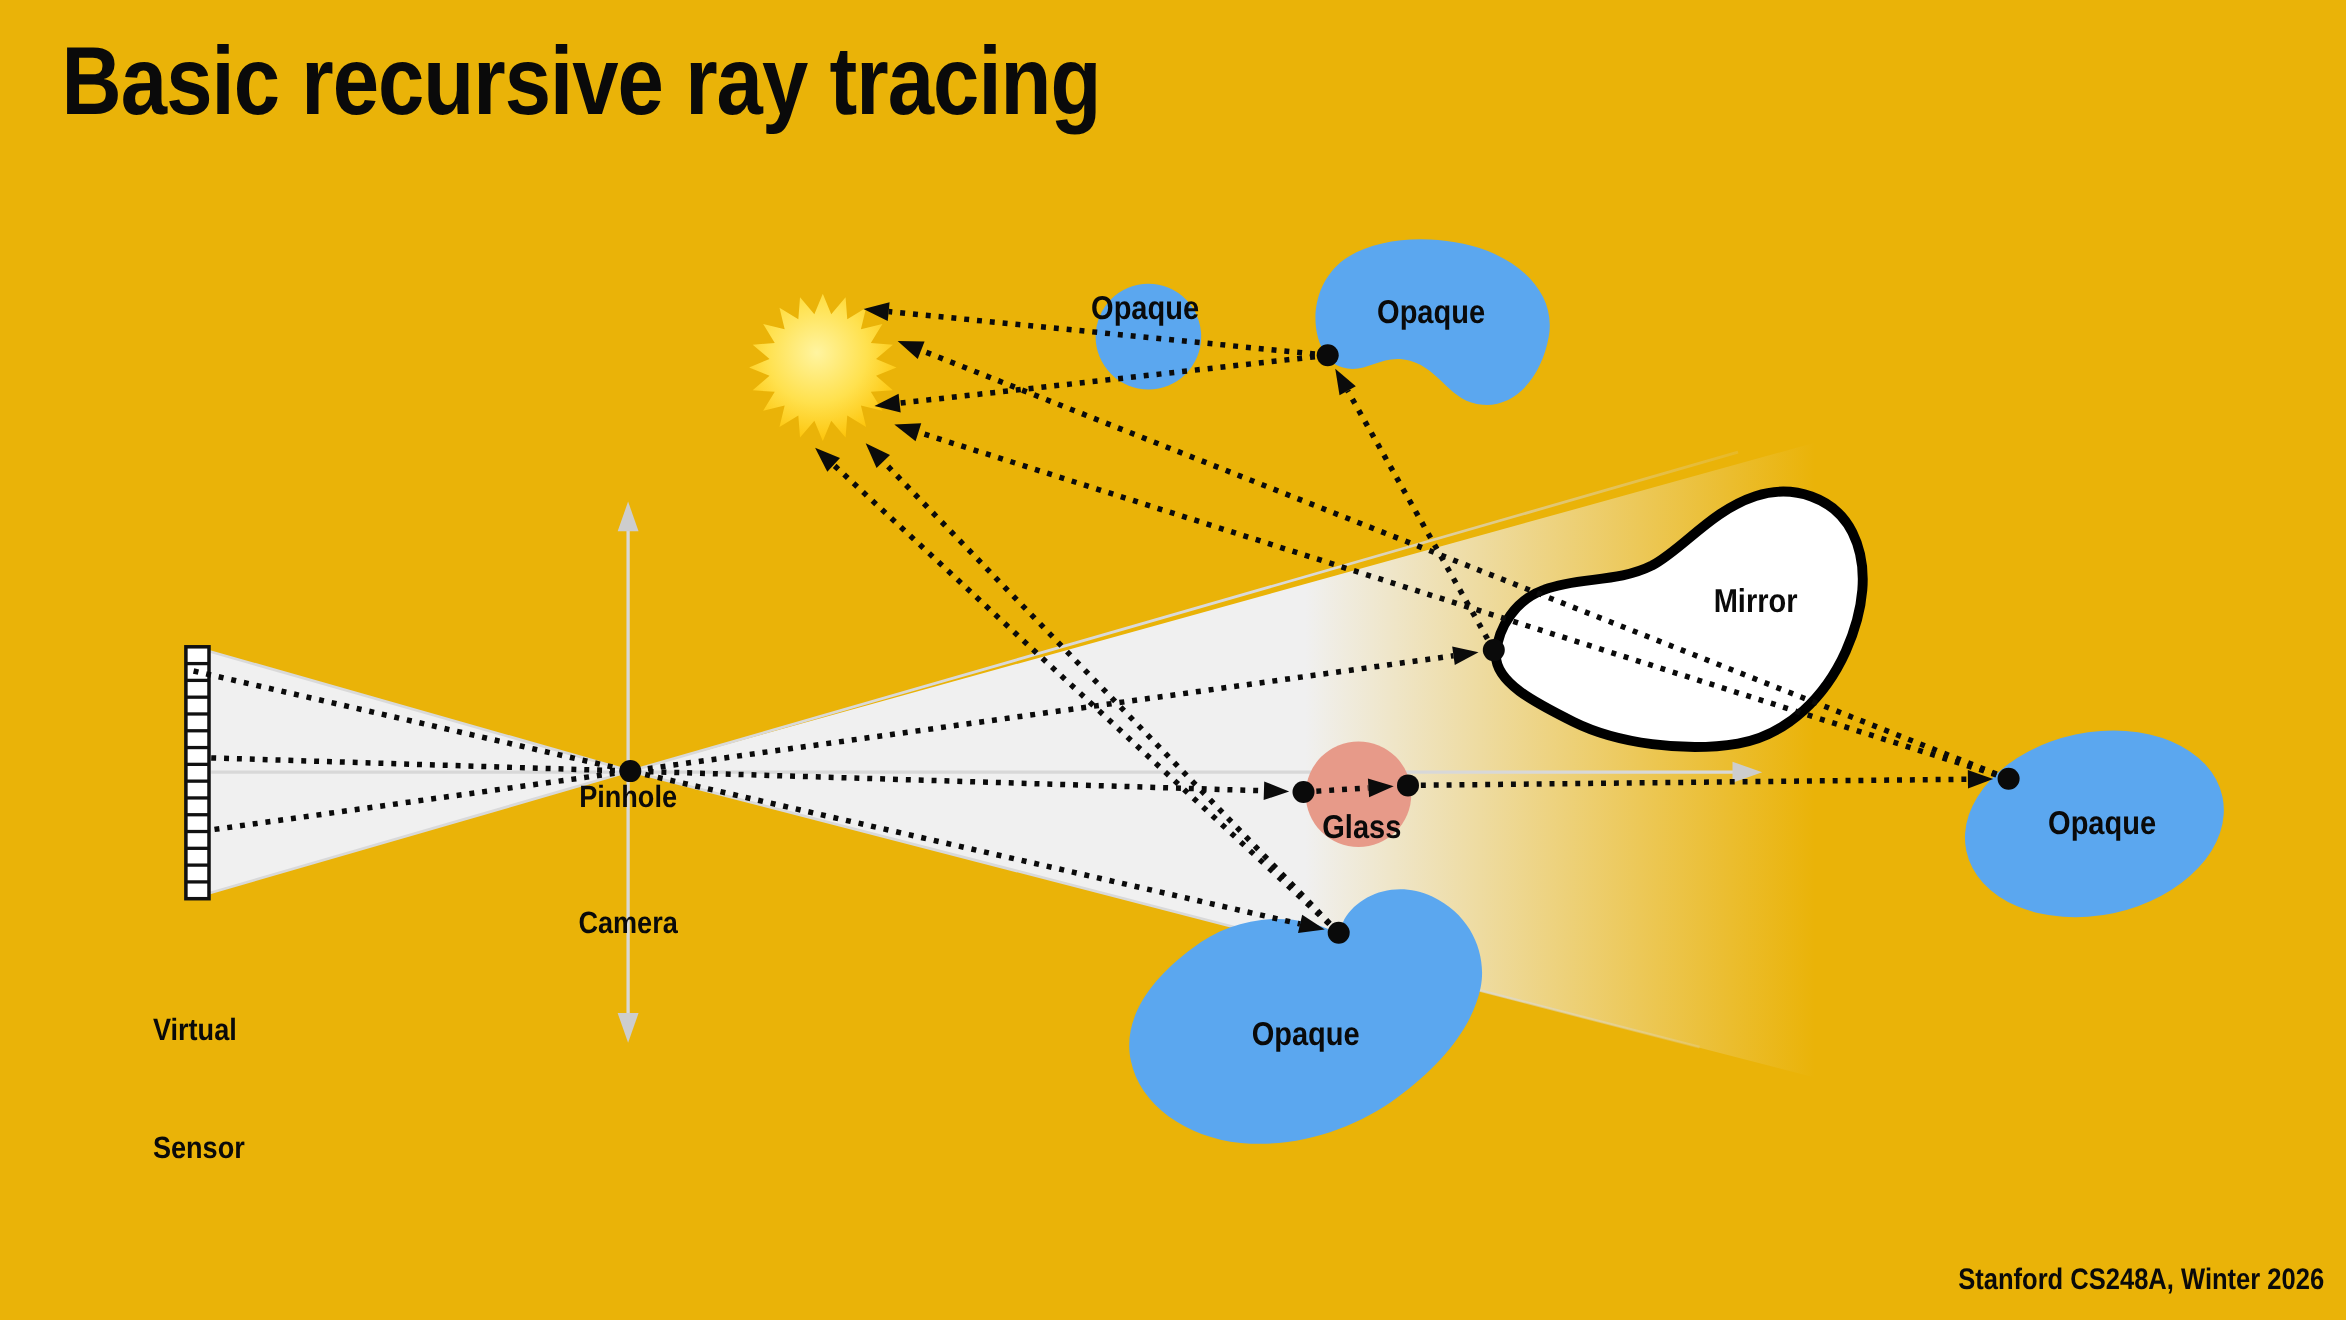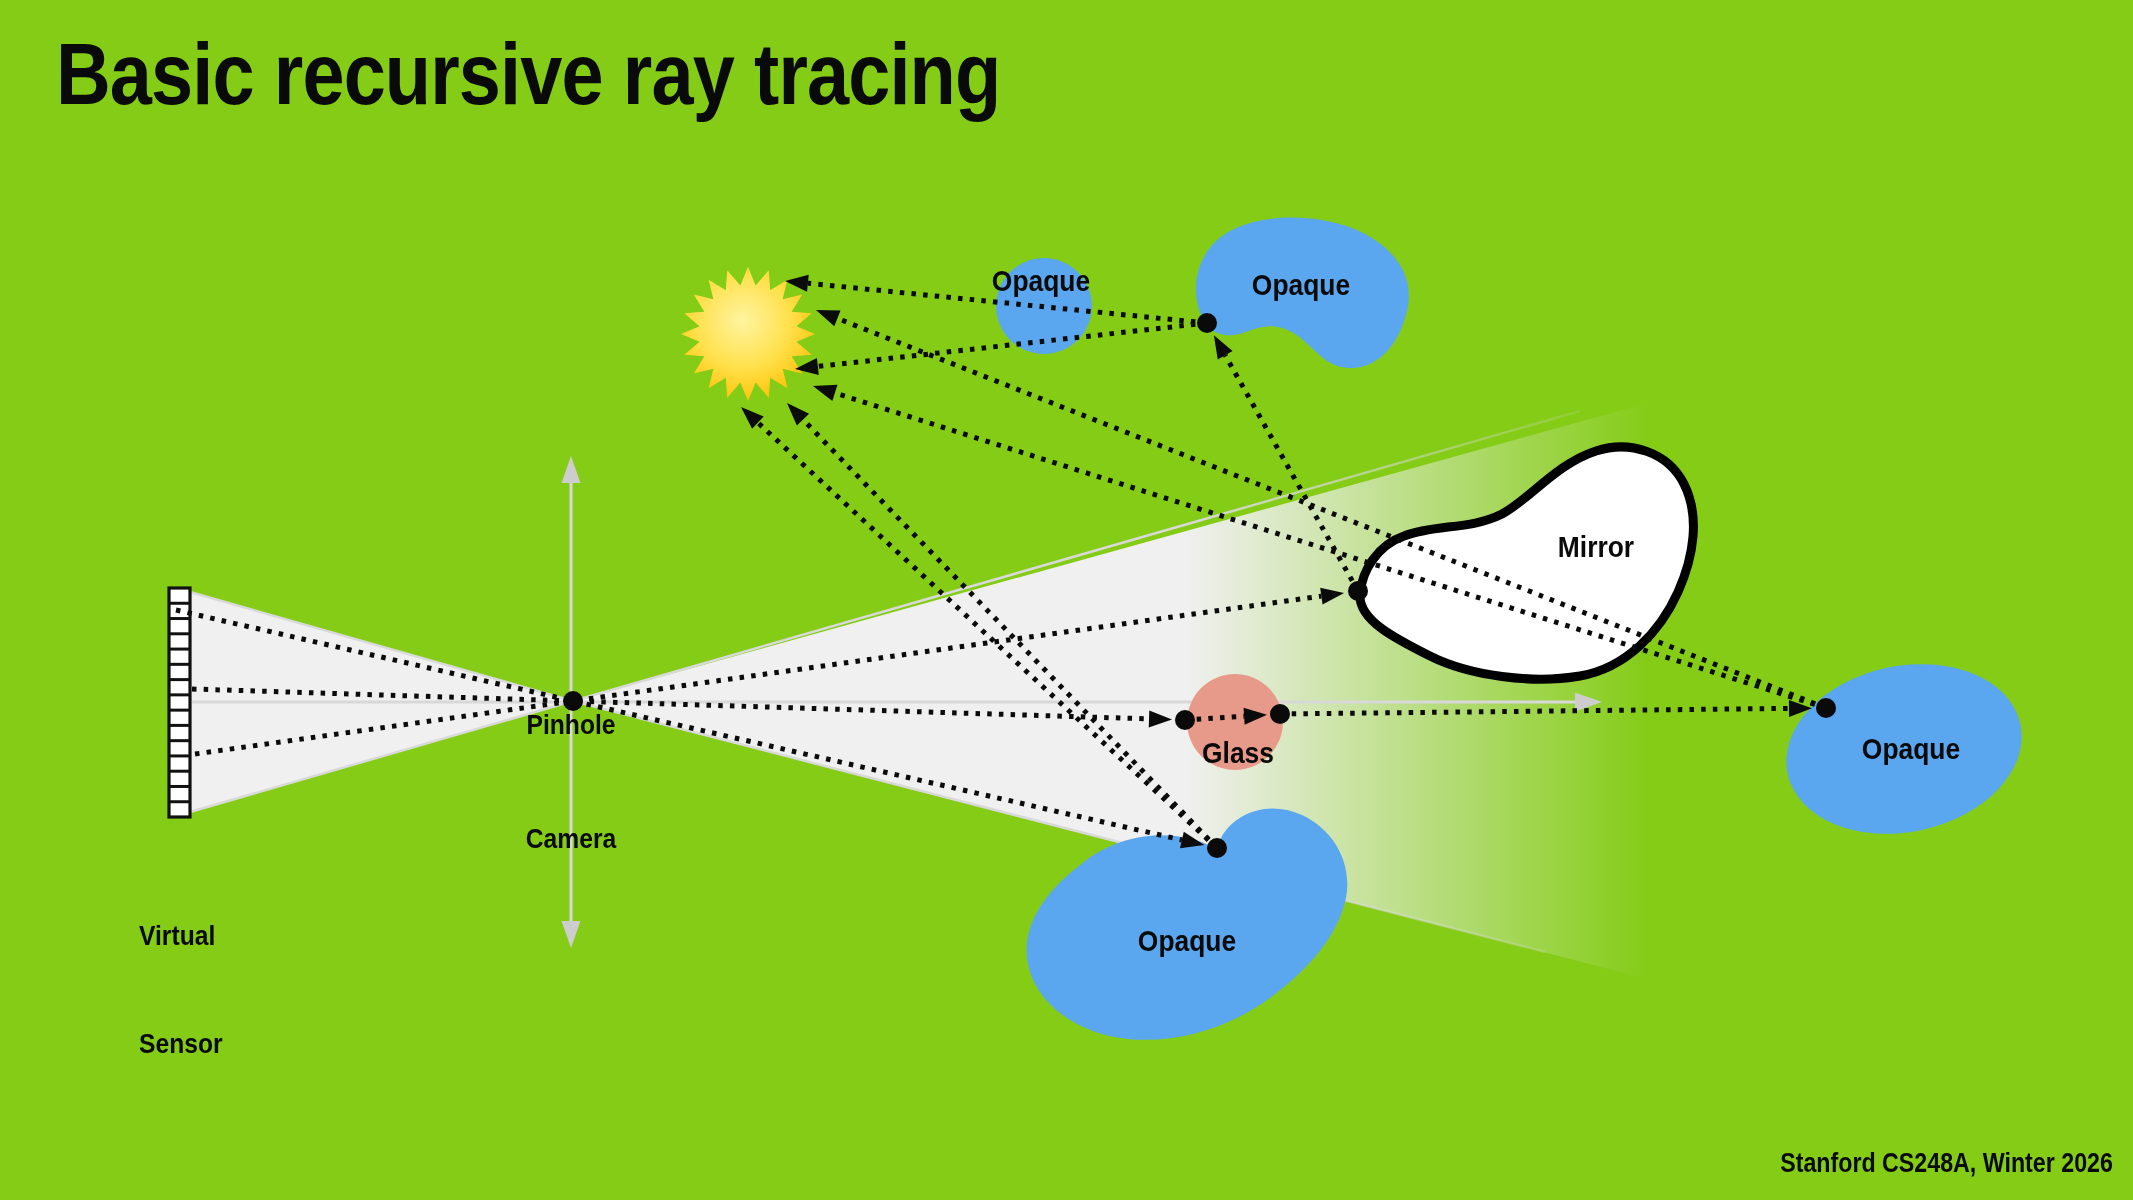--- a/index.html
+++ b/index.html
@@ -1,19 +1,19 @@
 <!DOCTYPE html>
 <html><head>
 <meta charset="utf-8">
 <style>
   html,body{margin:0;padding:0;background:#ffffff;}
   #slide{
     position:relative;
     width:2133px;height:1200px;
-    background:#84cc16;
+    background:#eab308;
     overflow:hidden;
     font-family:"Liberation Sans", sans-serif;
   }
   #scene{position:absolute;left:0;top:0;}
   .lbl{
     position:absolute;
     font-weight:bold;
     color:#0a0a0a;
     white-space:pre;
     text-align:center;

